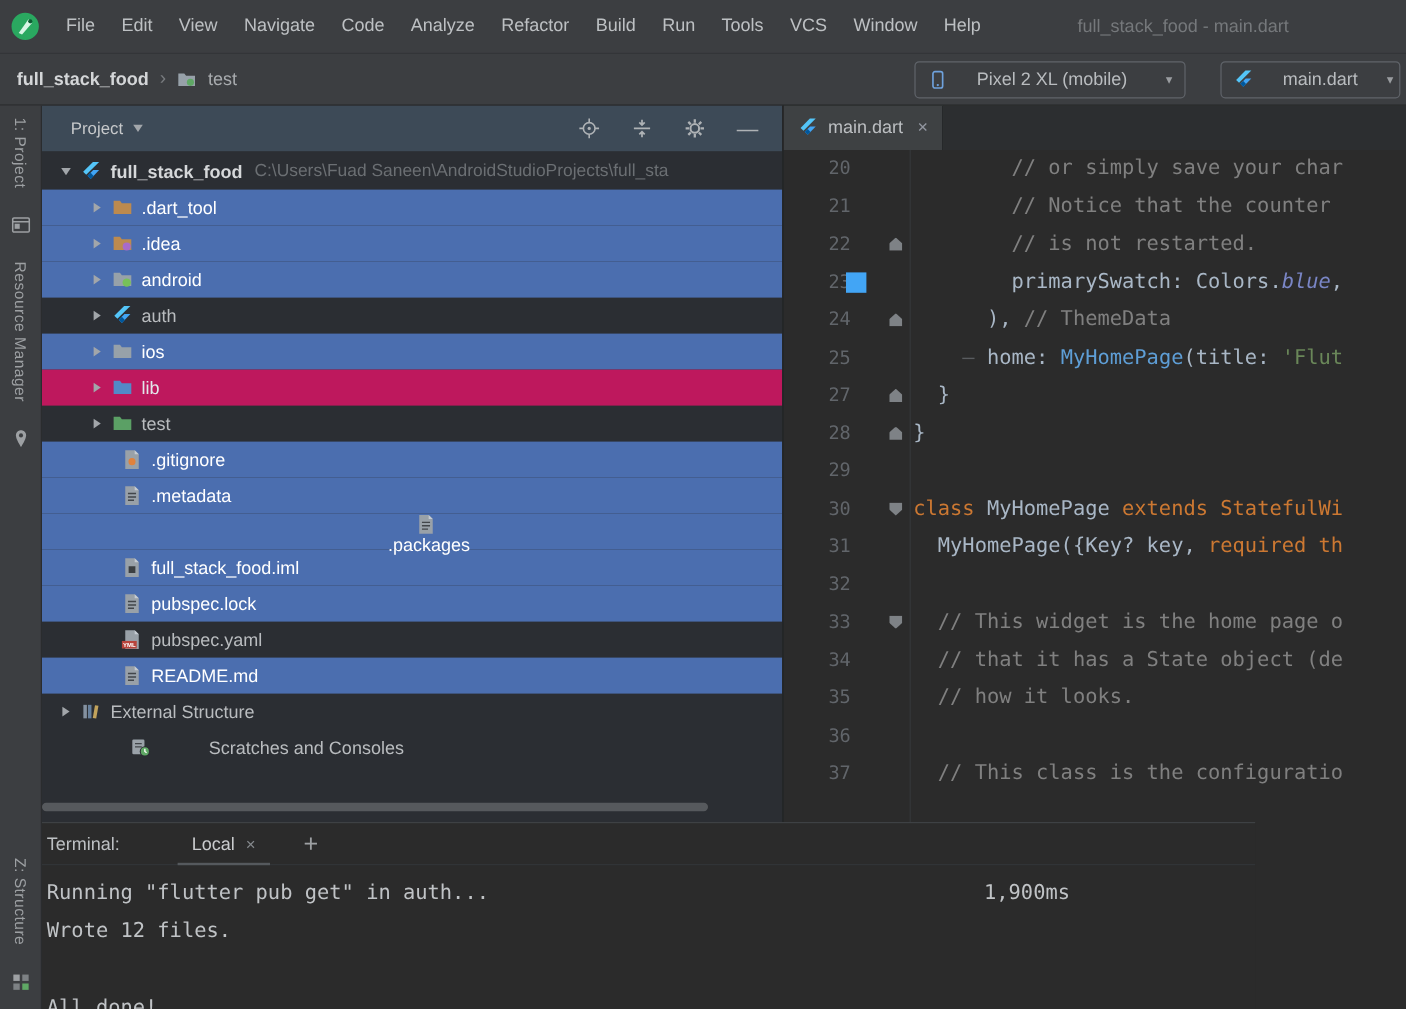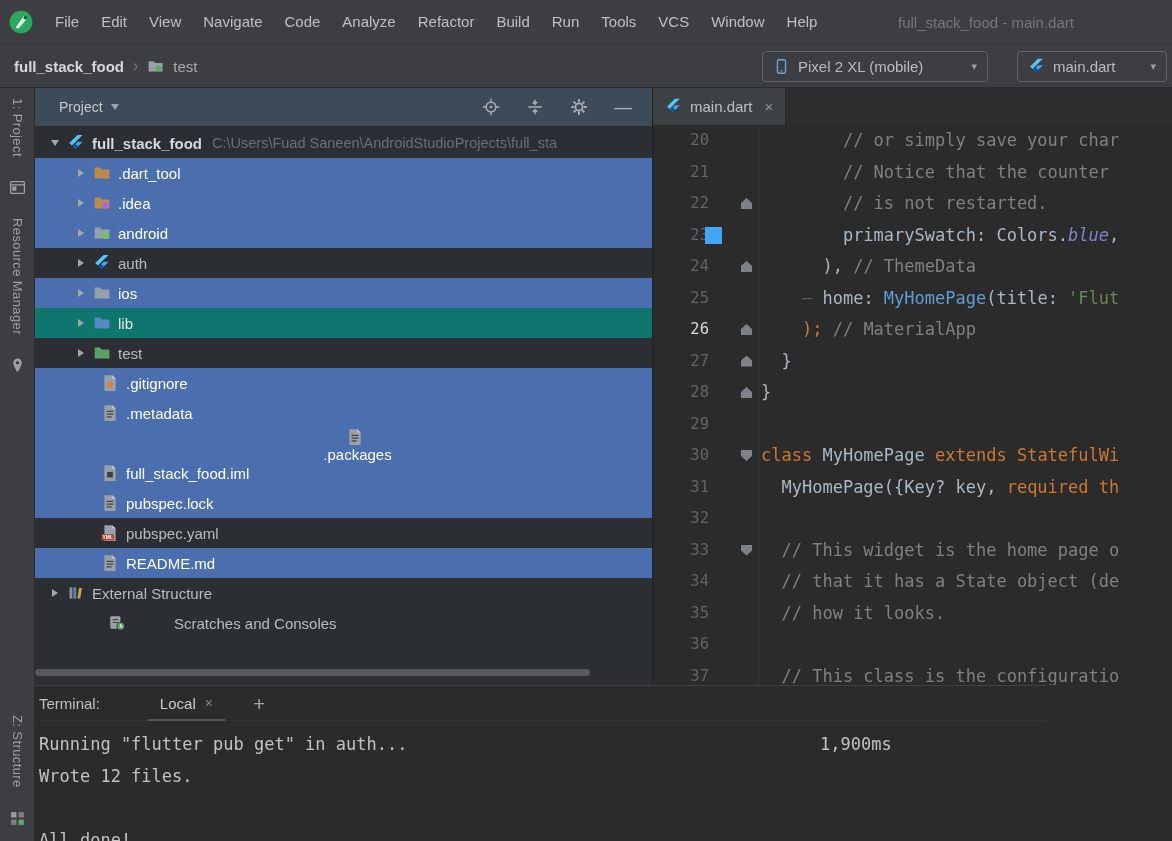--- a/index.html
+++ b/index.html
@@ -14,21 +14,21 @@
 .window-title{position:absolute;left:898px;top:0;height:45px;display:flex;align-items:center;font-size:15px;color:#75787b}
 
 
 .toolbar{position:absolute;left:0;top:45px;width:1172px;height:43px;background:#3c3e41;border-bottom:1px solid #2a2c2e}
 .breadcrumb{position:absolute;left:14px;top:0;height:42px;display:flex;align-items:center;gap:9px}
 .bc-project{font-size:15px;font-weight:bold;color:#d4d6d8}
 .bc-sep{color:#7a7d80;font-size:16px}
 .bc-icon{width:17px;height:17px}
 .bc-icon svg{width:100%;height:100%}
 .bc-module{font-size:15px;color:#a8abae}
-.combo{position:absolute;top:6px;height:31px;border:1px solid#60646a;border-radius:4px;display:flex;align-items:center;padding:0 10px;gap:8px;font-size:15px;color:#b9bcbf}
+.combo{position:absolute;top:6px;height:31px;border:1px solid#60646a;border-radius:4px;display:flex;align-items:center;padding:0 10px;gap:24px;font-size:15px;color:#b9bcbf}
 .combo .chev{color:#9a9da0;font-size:11px;margin-left:auto}
 #device-combo{left:762px;width:226px}
 #runcfg-combo{left:1017px;width:150px}
 .icon16{width:17px;height:17px;display:inline-block;flex:none}
 .icon16 svg{width:100%;height:100%}
 
 
 .tool-strip{position:absolute;left:0;top:88px;width:35px;height:753px;background:#3c3e41;border-right:1px solid #2a2c2e;display:flex;flex-direction:column;justify-content:space-between;align-items:center;padding:10px 0 14px}
 .strip-group{display:flex;flex-direction:column;align-items:center;gap:22px}
 .v-label{writing-mode:vertical-rl;font-size:13px;color:#9da0a3;letter-spacing:.4px;cursor:default}
@@ -38,21 +38,21 @@
 
 .project-panel{position:absolute;left:35px;top:88px;width:617px;height:597px;background:#2b2e33;overflow:hidden}
 .pp-header{height:38px;background:#3d4a57;display:flex;align-items:center;padding:0 20px 0 24px;gap:8px}
 .pp-title{font-size:14px;color:#c7c9cb}
 .pp-icons{margin-left:auto;display:flex;gap:26px;align-items:center}
 .pp-icons .icon16{width:18px;height:18px}
 .minus{color:#aeb2b5;font-size:18px;line-height:1}
 .tree{position:absolute;left:0;top:40px;right:0}
 .tree-row{height:30px;display:flex;align-items:center;font-size:15px;color:#b9bcbf;white-space:nowrap;cursor:default}
 .tree-row.sel{background:#4b6eaf;color:#fff}
-.tree-row.muted{background:#0f766e;color:#e2e6ea}
+.tree-row.muted{background:#be185d;color:#e2e6ea}
 .tree-row b{font-size:15px;color:#d6d8da}
 .root-path{color:#6b6f73;margin-left:10px;font-size:14.5px}
 .slot{width:20px;display:inline-flex;justify-content:center;flex:none}
 .slot.wide{width:28px}
 .arrow{width:0;height:0;border-top:4.5px solid transparent;border-bottom:4.5px solid transparent;border-left:6px solid #a2a6aa}
 .arrow.down{border-left:4.5px solid transparent;border-right:4.5px solid transparent;border-top:6px solid #a2a6aa;border-bottom:none}
 .ticon{width:18px;height:18px;margin:0 7px 0 2px;flex:none}
 .ticon svg{width:100%;height:100%}
 .pp-hscroll{position:absolute;left:0;bottom:9px;width:555px;height:7px;border-radius:4px;background:#56595d}
 
@@ -390,25 +390,20 @@
         <div class="code-line">
           <span class="ln">24</span>
           <span class="fold up"></span>
           <span class="ctext"><span>      </span><span class="tk-default">), </span><span class="tk-comment">// ThemeData</span></span>
         </div>
         <div class="code-line">
           <span class="ln">25</span>
           <span class="ctext"><span>    </span><span class="tk-guide">— </span><span class="tk-default">home: </span><span class="tk-class">MyHomePage</span><span class="tk-default">(title: </span><span class="tk-string">'Flut</span></span>
         </div>
         <div class="code-line">
-          <span class="ln caret">26</span>
-          <span class="fold up"></span>
-          <span class="ctext"><span>    </span><span class="tk-match">); </span><span class="tk-comment">// MaterialApp</span></span>
-        </div>
-        <div class="code-line">
           <span class="ln">27</span>
           <span class="fold up"></span>
           <span class="ctext"><span>  </span><span class="tk-default">}</span></span>
         </div>
         <div class="code-line">
           <span class="ln">28</span>
           <span class="fold up"></span>
           <span class="ctext"><span></span><span class="tk-default">}</span></span>
         </div>
         <div class="code-line">

